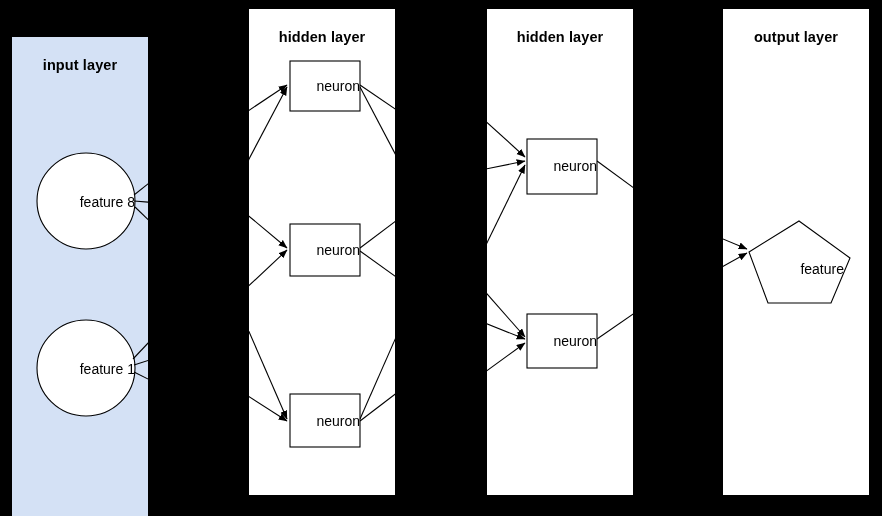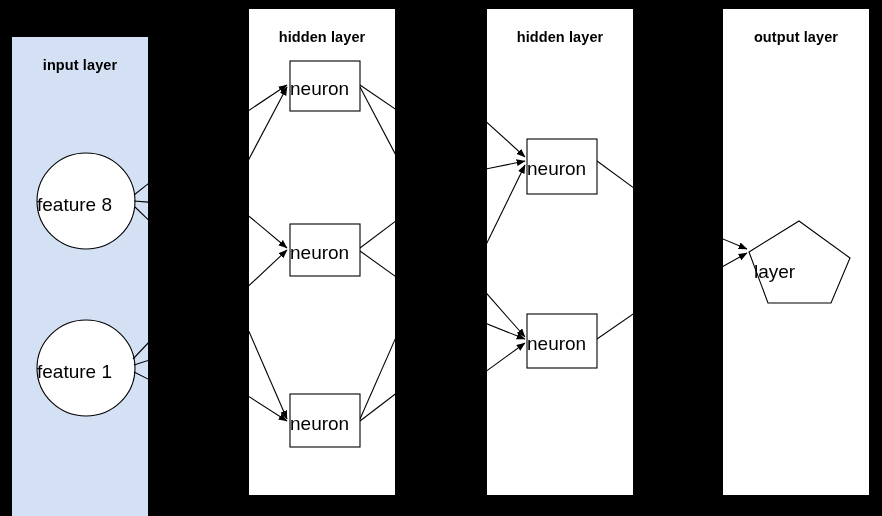--- a/index.html
+++ b/index.html
@@ -31,22 +31,22 @@
     color: #000000;
     letter-spacing: 0.1px;
   }
   .panel-svg {
     position: absolute;
     left: 0;
     top: 0;
   }
   .node-label {
     position: absolute;
-    text-align: left;
-    font-size: 19px;
+    text-align: right;
+    font-size: 14px;
     color: #000000;
     white-space: nowrap;
     pointer-events: none;
   }
 </style>
 </head>
 <body>
 
 <div id="canvas">
 
@@ -167,16 +167,16 @@
       </defs>
 
       <g stroke="#000000" stroke-width="1.1" fill="none" marker-end="url(#arrowOut)">
         <line x1="-48" y1="210" x2="24" y2="240"></line>
         <line x1="-48" y1="284" x2="24" y2="244"></line>
       </g>
 
       <polygon points="76,212 127,249 108,294 45,294 26,243" fill="#ffffff" stroke="#000000" stroke-width="1.1"></polygon>
     </svg>
     <div class="layer-title" style="top:20px;">output layer</div>
-    <div class="node-label" style="left:31px; top:252px; width:90px;">layer</div>
+    <div class="node-label" style="left:31px; top:252px; width:90px;">feature</div>
   </div>
 
 </div>
 
 </body></html>

